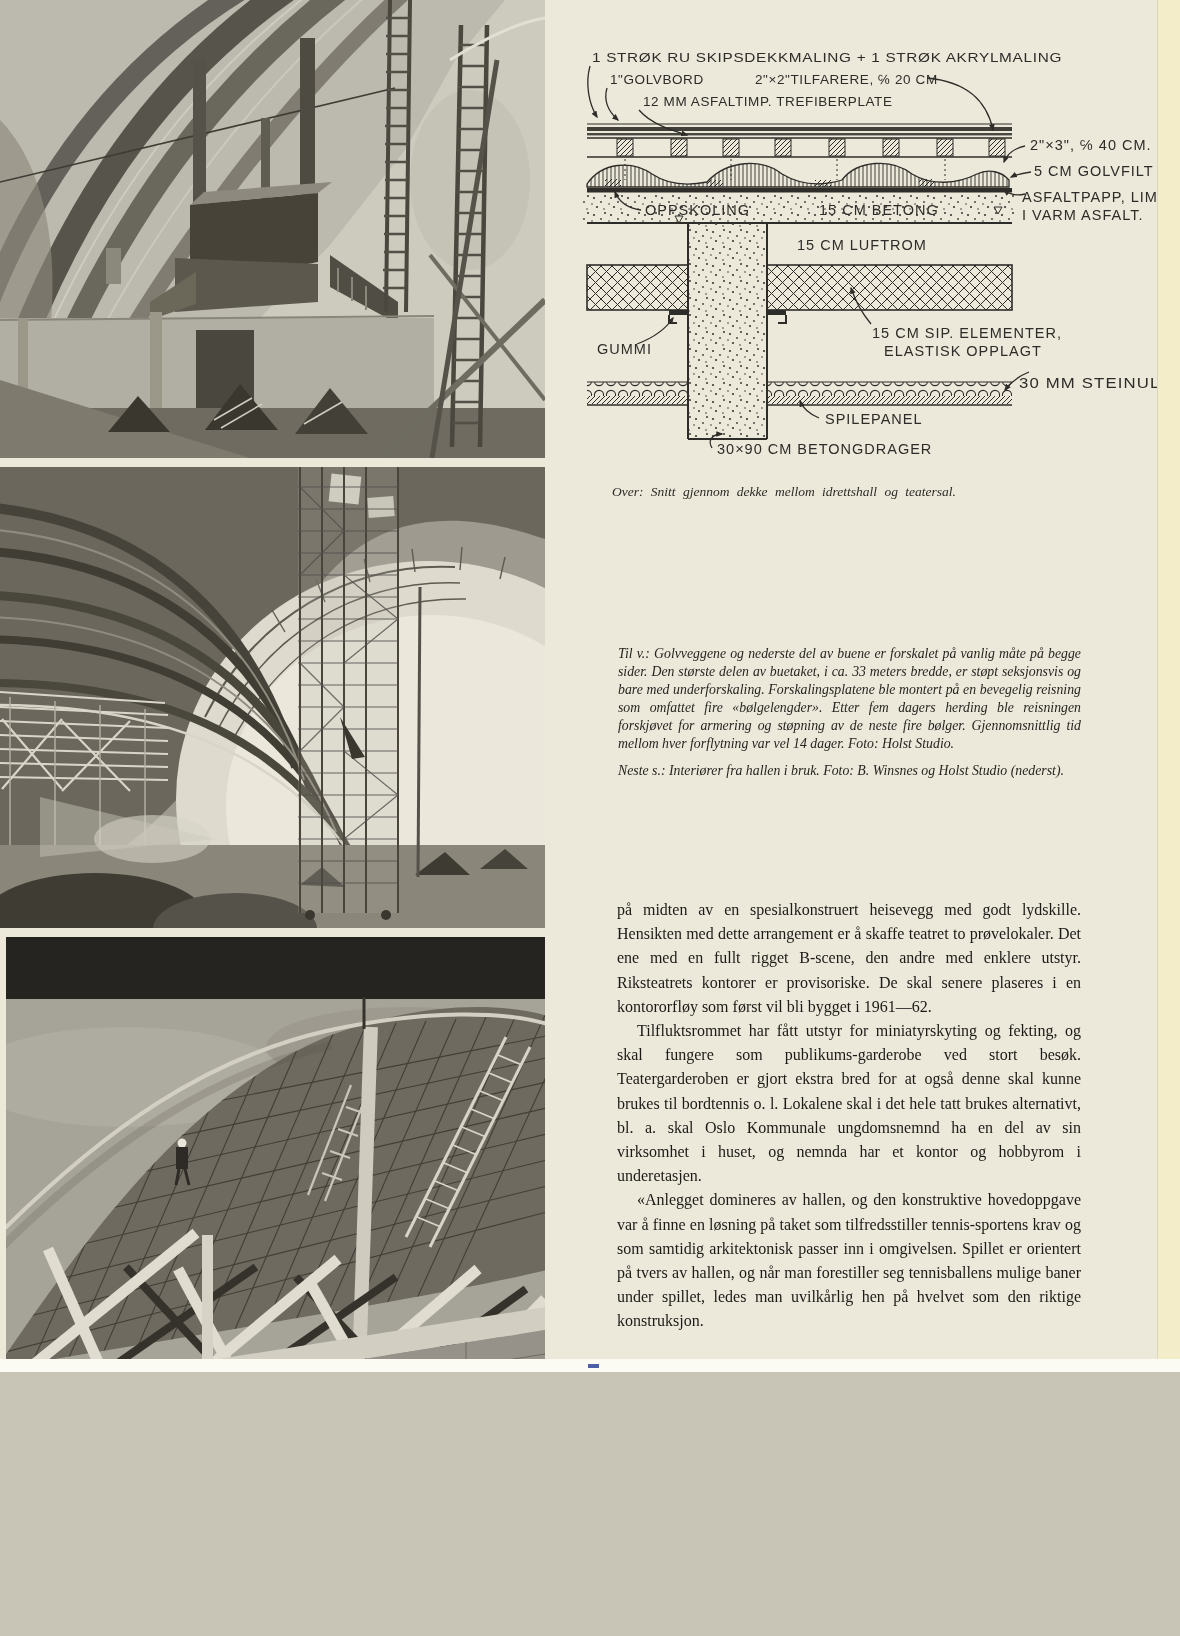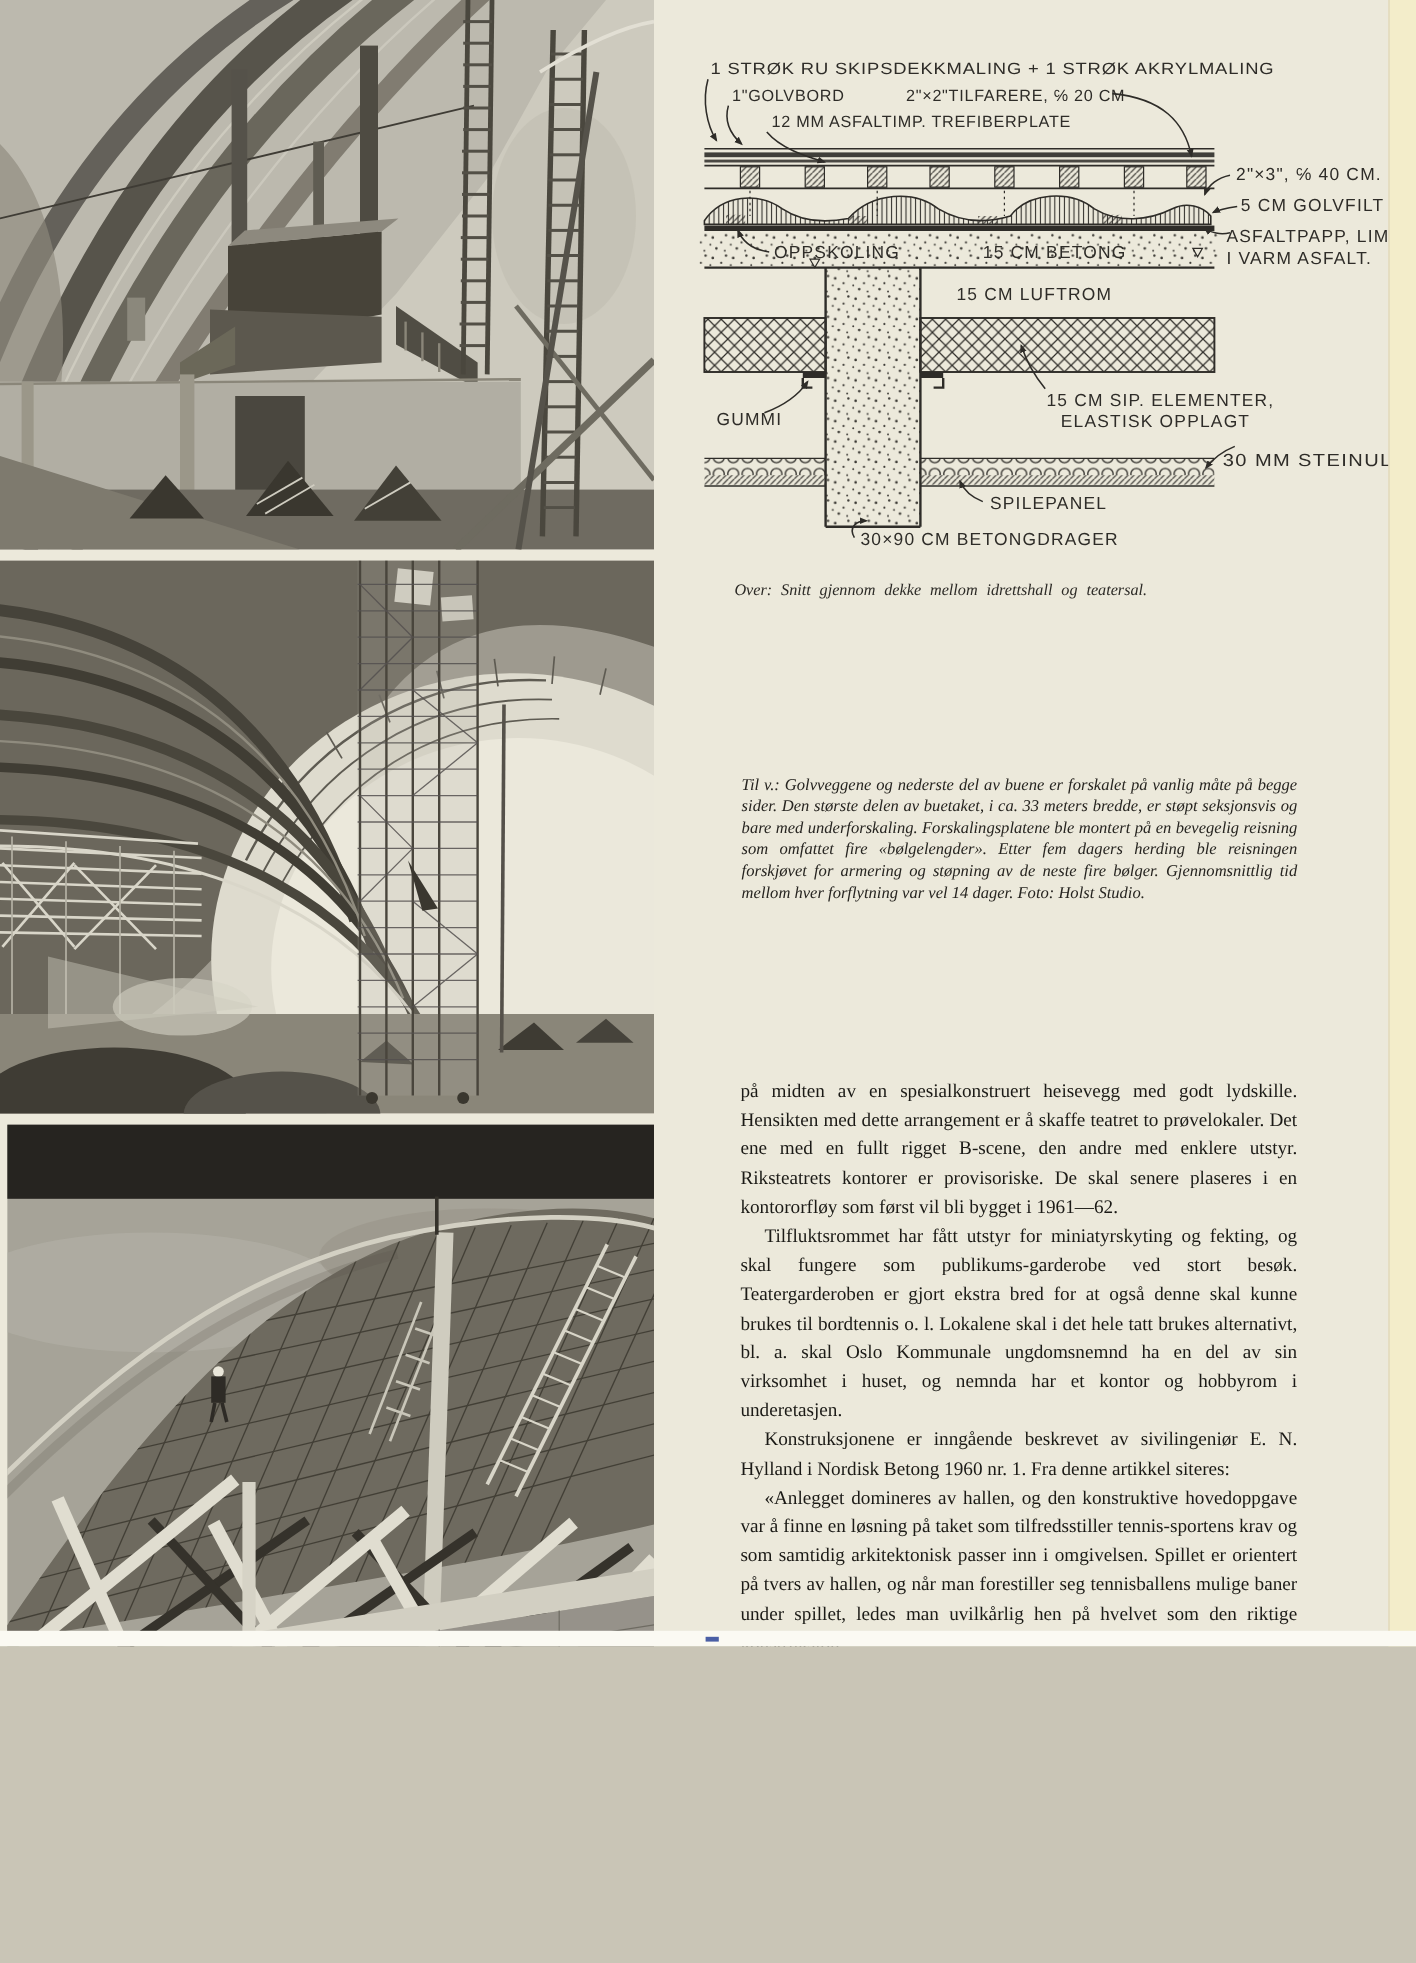--- a/index.html
+++ b/index.html
@@ -458,26 +458,26 @@
     <path d="M474,148 q-14,2 -20,5" fill="none" stroke="#2e2c28" stroke-width="1.3" marker-end="url(#ah)"></path>
     <text class="dl" x="465" y="178">ASFALTPAPP, LIMT</text>
     <text class="dl" x="465" y="196">I VARM ASFALT.</text>
     <path d="M468,170 C460,172 452,170 447,166" fill="none" stroke="#2e2c28" stroke-width="1.3" marker-end="url(#ah)"></path>
   </svg>
 
   <div class="diagram-caption">Over: Snitt gjennom dekke mellom idrettshall og teatersal.</div>
 
   <div class="caption-block">
     <p>Til v.: Golvveggene og nederste del av buene er forskalet på vanlig måte på begge sider. Den største delen av buetaket, i ca. 33 meters bredde, er støpt seksjonsvis og bare med underforskaling. Forskalingsplatene ble montert på en bevegelig reisning som omfattet fire «bølgelengder». Etter fem dagers herding ble reisningen forskjøvet for armering og støpning av de neste fire bølger. Gjennomsnittlig tid mellom hver forflytning var vel 14 dager. Foto: Holst Studio.</p>
+    <p>Neste s.: Interiører fra hallen i bruk. Foto: B. Winsnes og Holst Studio (nederst).</p>
   </div>
 
   <div class="article">
     <p>på midten av en spesialkonstruert heisevegg med godt lydskille. Hensikten med dette arrangement er å skaffe teatret to prøvelokaler. Det ene med en fullt rigget B-scene, den andre med enklere utstyr. Riksteatrets kontorer er provisoriske. De skal senere plaseres i en kontororfløy som først vil bli bygget i 1961—62.</p>
     <p class="ind">Tilfluktsrommet har fått utstyr for miniatyrskyting og fekting, og skal fungere som publikums-garderobe ved stort besøk. Teatergarderoben er gjort ekstra bred for at også denne skal kunne brukes til bordtennis o. l. Lokalene skal i det hele tatt brukes alternativt, bl. a. skal Oslo Kommunale ungdomsnemnd ha en del av sin virksomhet i huset, og nemnda har et kontor og hobbyrom i underetasjen.</p>
-    <p class="ind">Konstruksjonene er inngående beskrevet av sivilingeniør E. N. Hylland i Nordisk Betong 1960 nr. 1. Fra denne artikkel siteres:</p>
     <p class="ind">«Anlegget domineres av hallen, og den konstruktive hovedoppgave var å finne en løsning på taket som tilfredsstiller tennis-sportens krav og som samtidig arkitektonisk passer inn i omgivelsen. Spillet er orientert på tvers av hallen, og når man forestiller seg tennisballens mulige baner under spillet, ledes man uvilkårlig hen på hvelvet som den riktige konstruksjon.</p>
   </div>
 
   <div class="page-number">74</div>
   <div class="journal-footer">BYGGEKUNST 1960. 3</div>
 
   <div class="edge-strip"></div>
   <div class="bottom-strip"></div>
   <div class="blue-tick"></div>
 </div>

